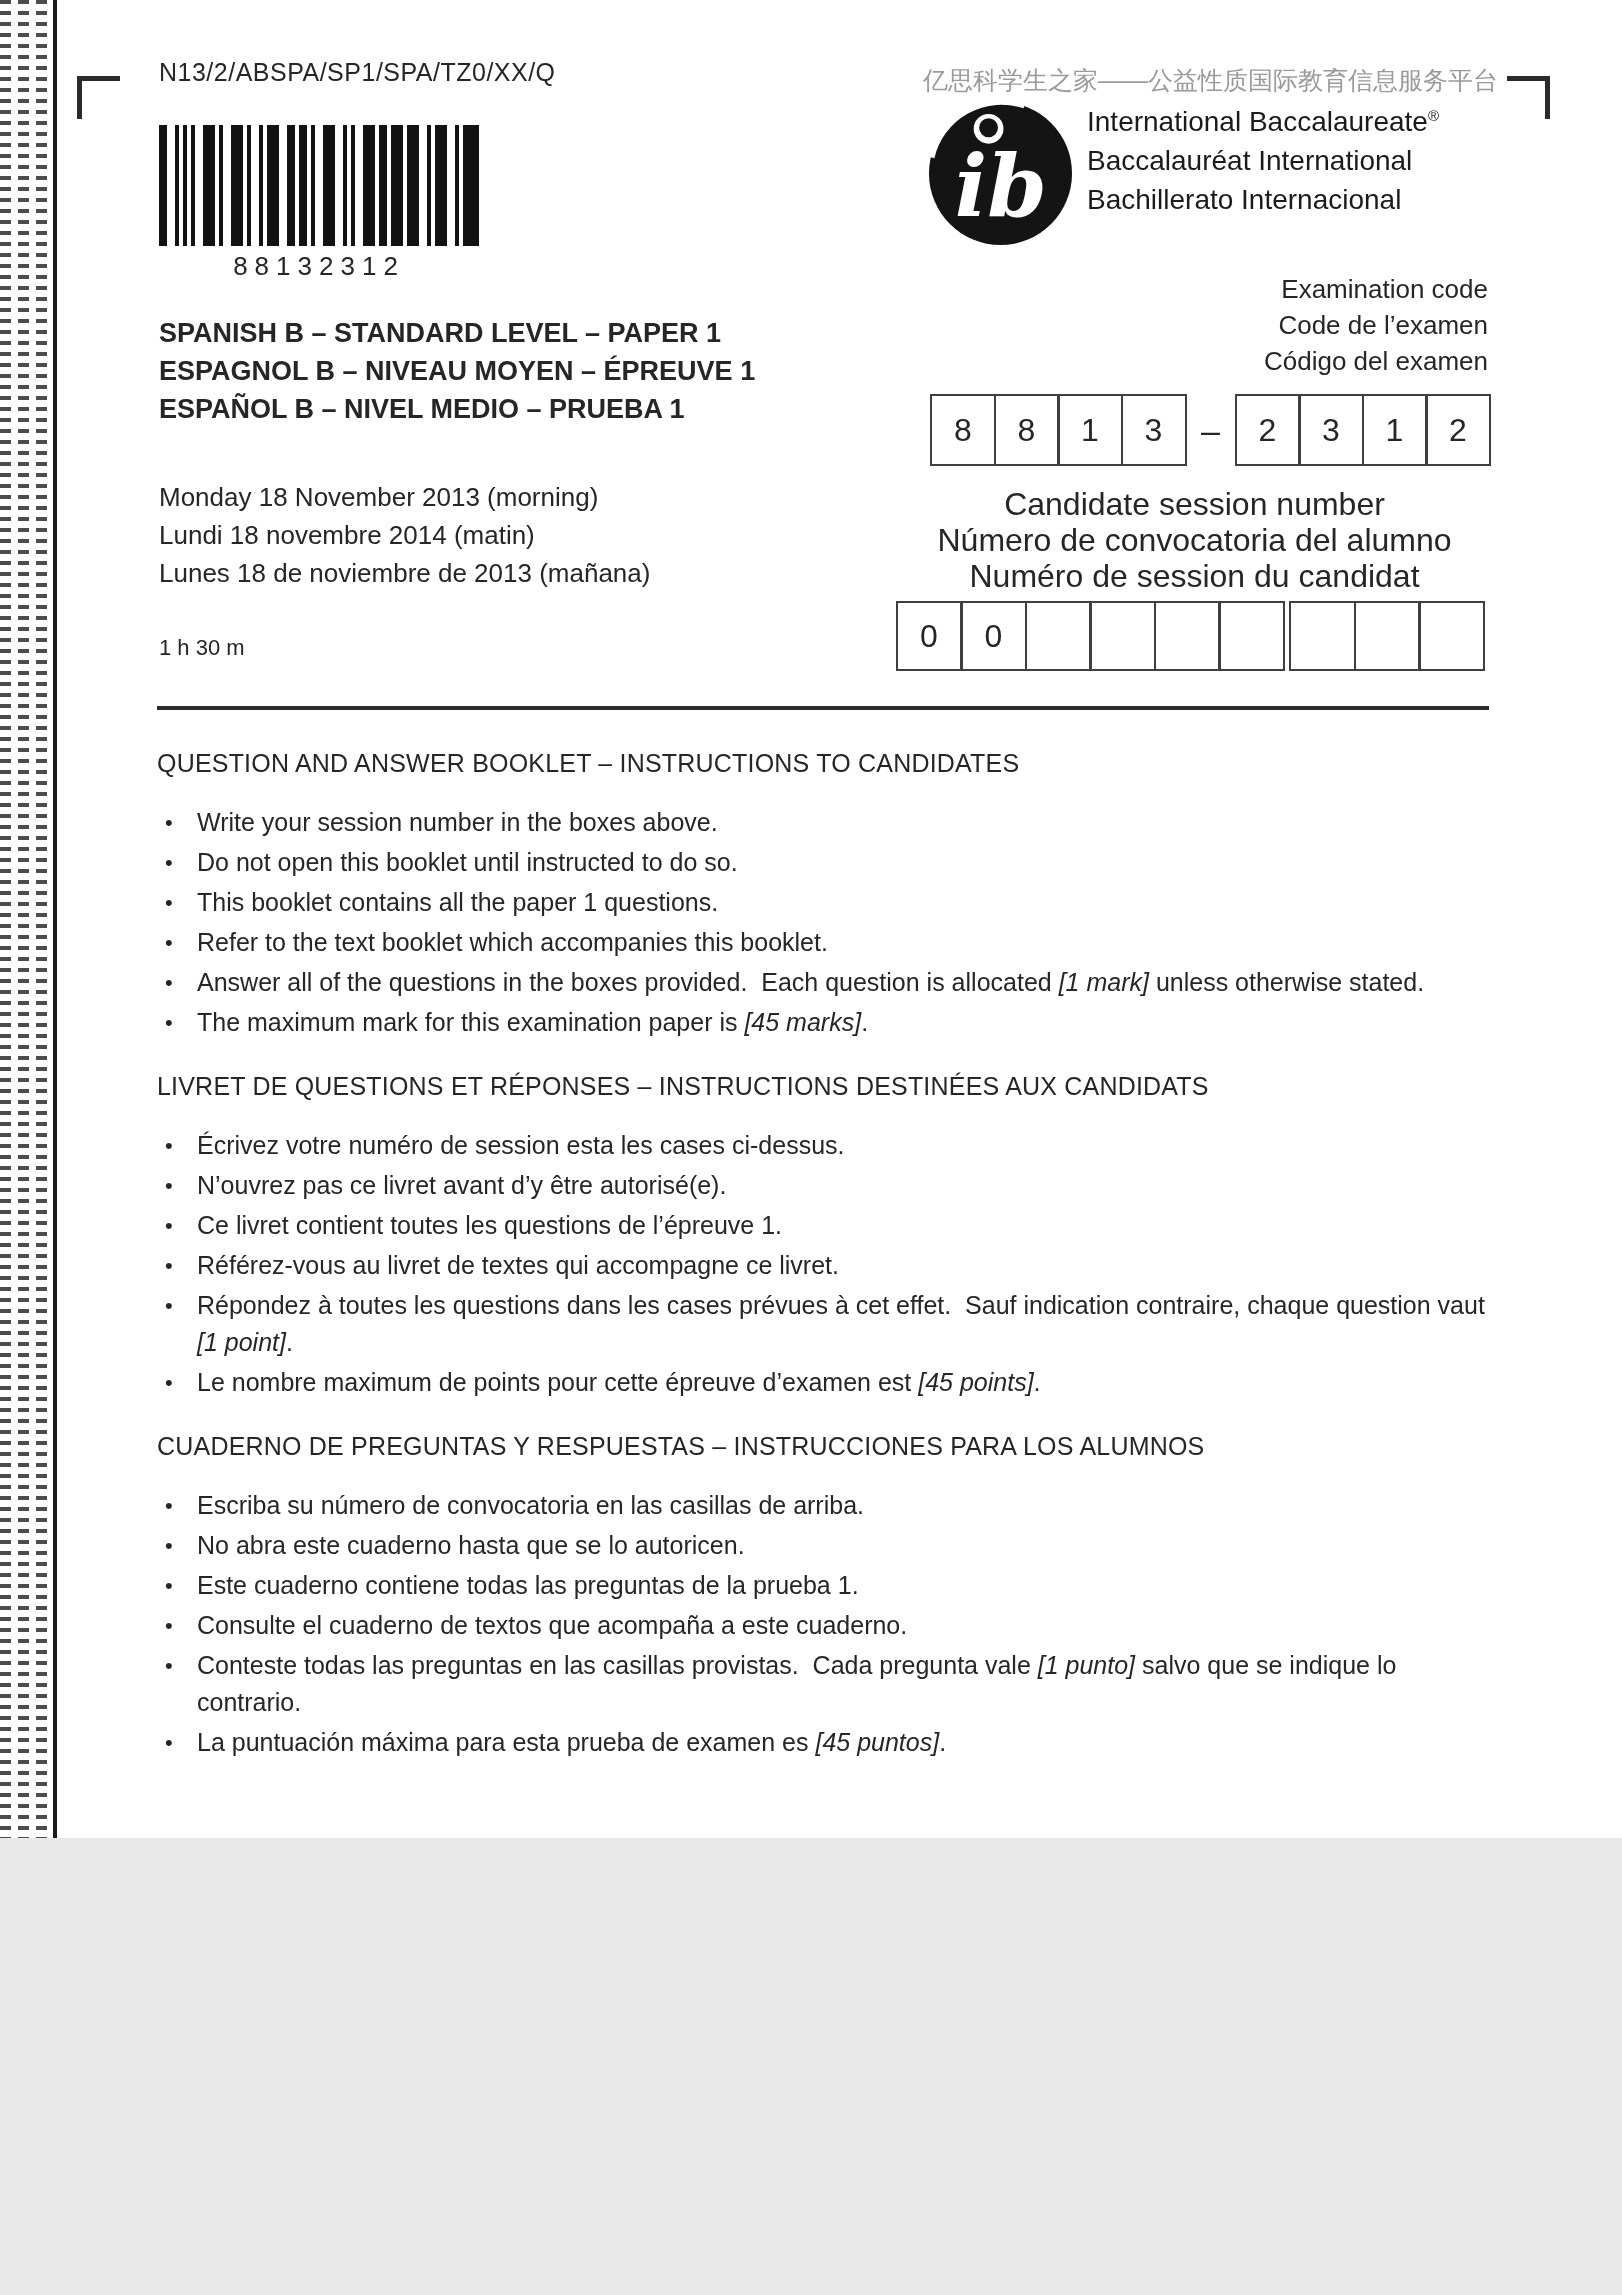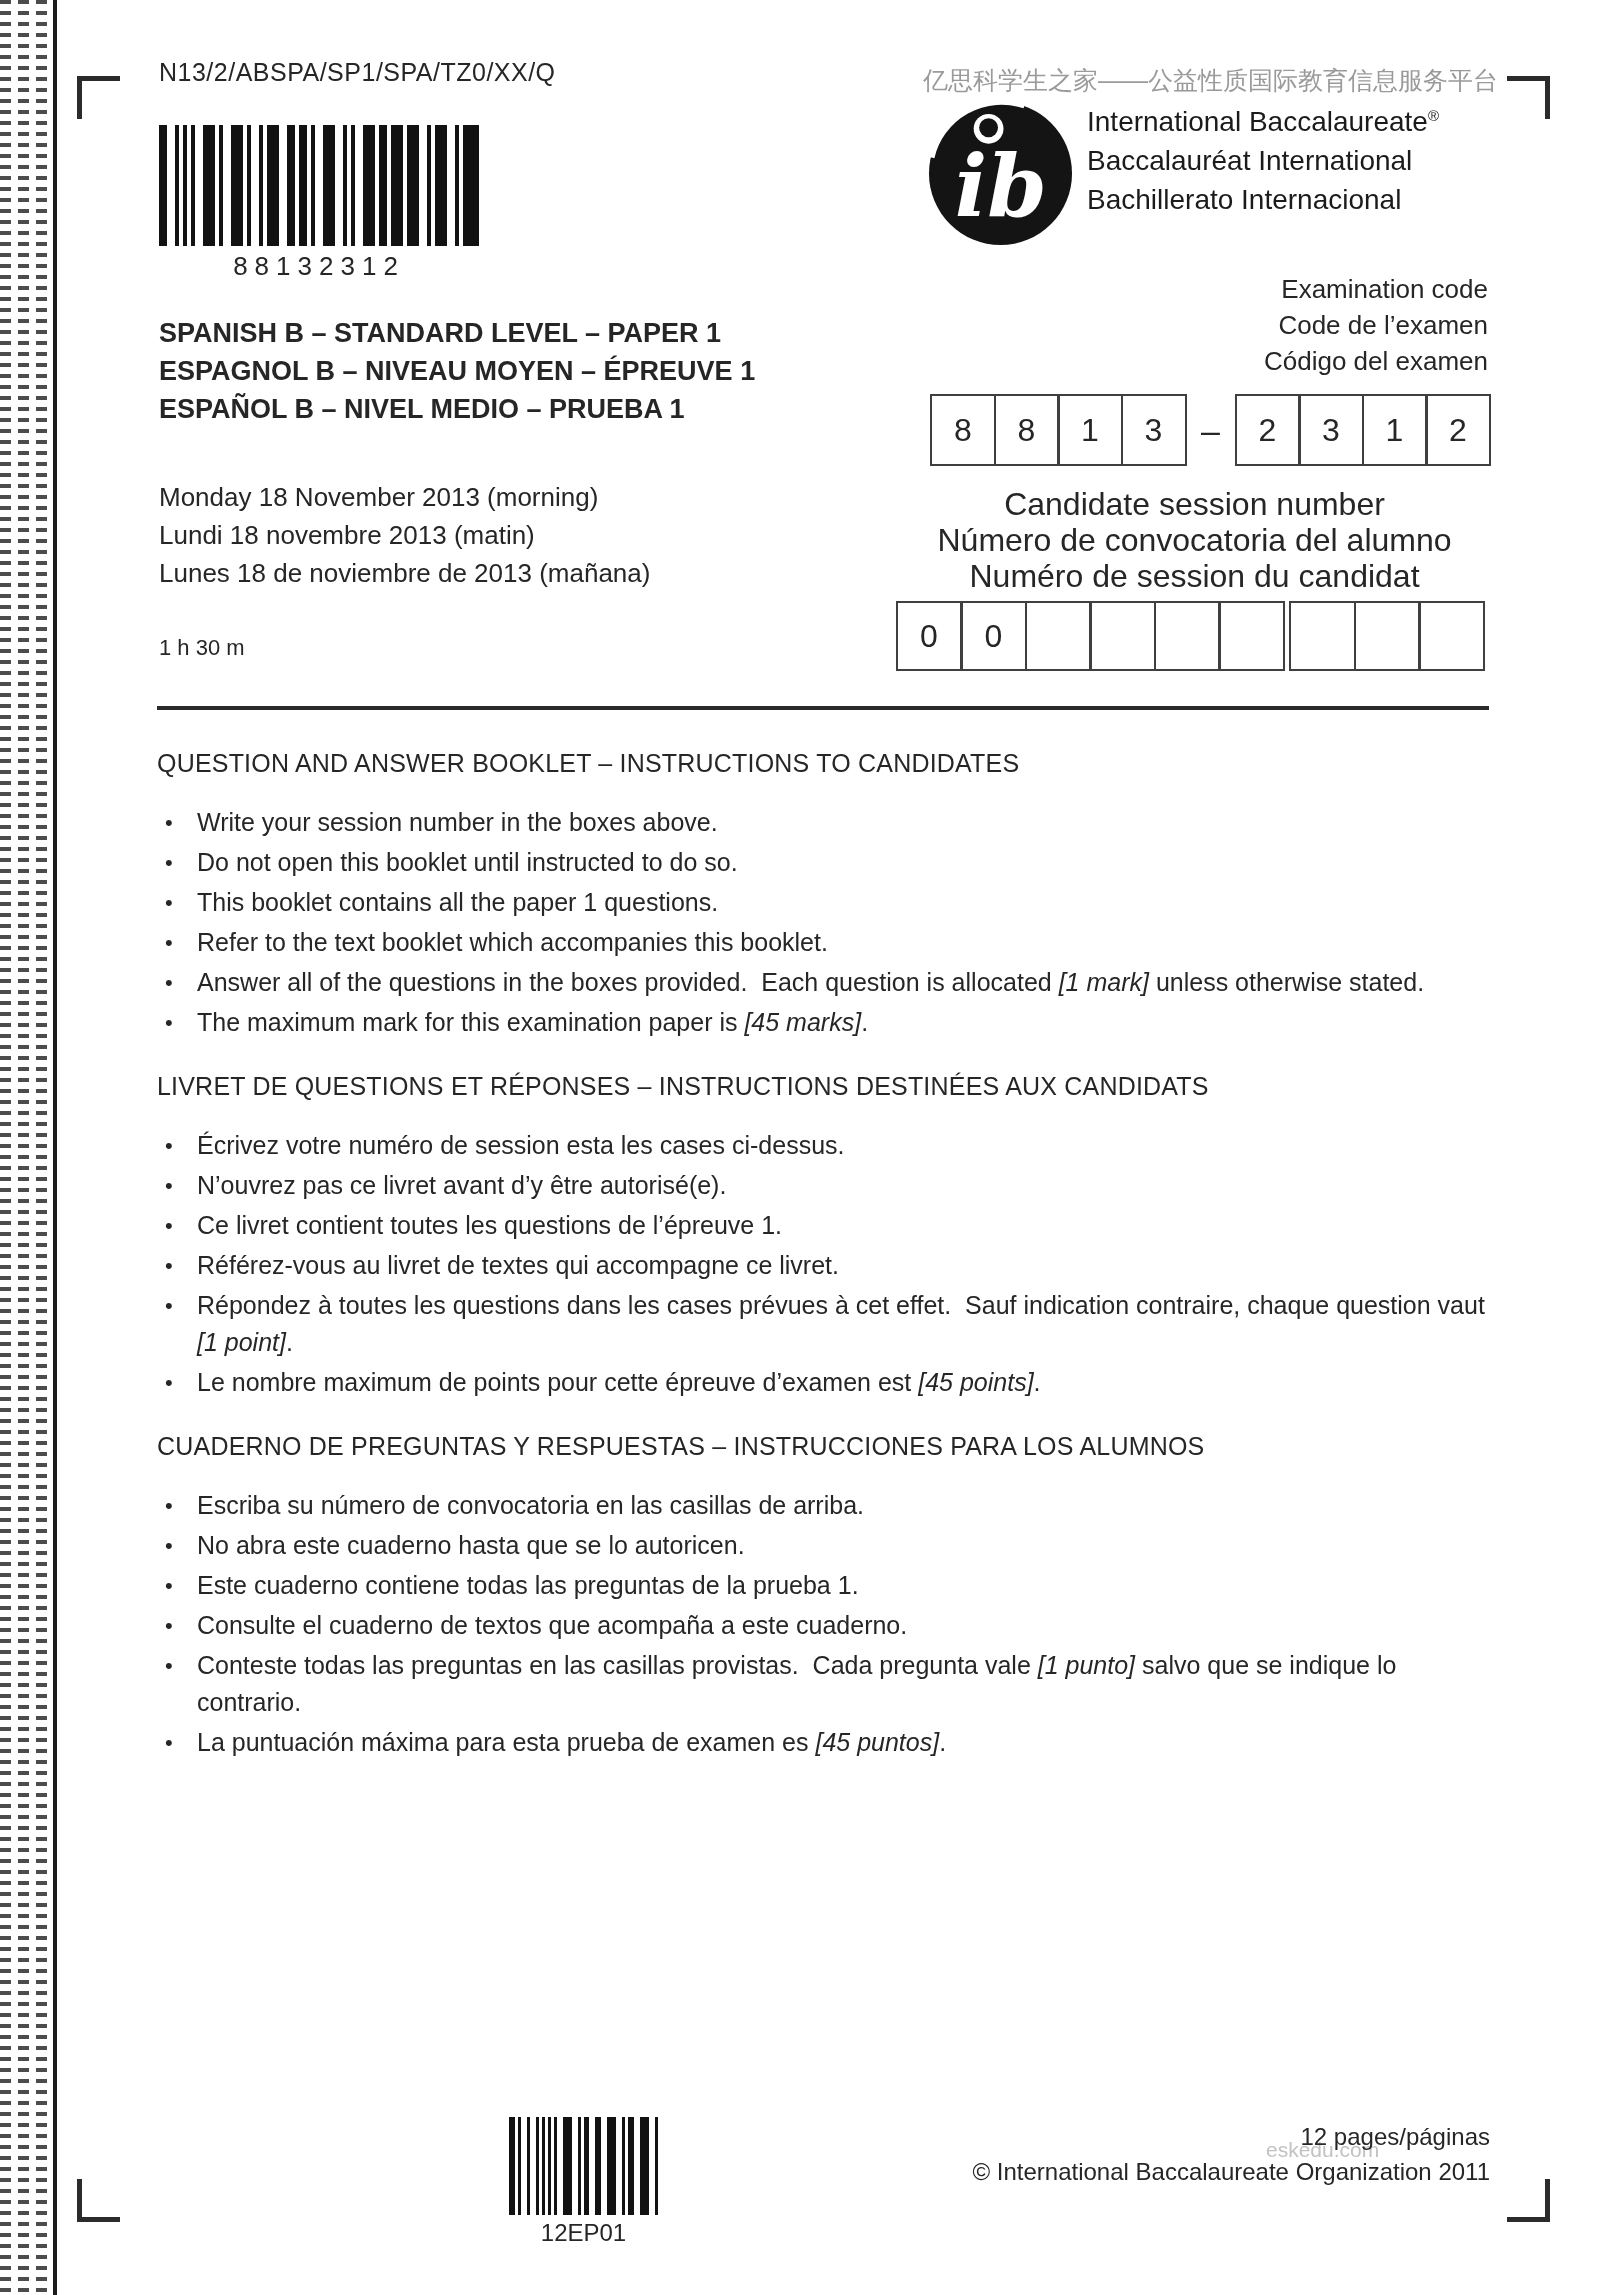--- a/index.html
+++ b/index.html
@@ -1,16 +1,16 @@
 <!DOCTYPE html>
 <html><head>
 <meta charset="utf-8">
 <style>
   html,body{margin:0;padding:0;background:#e9e9e9;}
-  #page{position:relative;width:1623px;height:2295px;background:#ffffff;overflow:hidden;
+  #page{position:relative;width:1623px;height:1838px;background:#ffffff;overflow:hidden;
         font-family:"Liberation Sans",sans-serif;color:#262626;}
   
   .edge-strip{position:absolute;left:0;top:0;width:53px;height:100%;
     background-image:
       repeating-linear-gradient(to bottom, rgba(255,255,255,0) 0 4px, #ffffff 4px 11px),
       repeating-linear-gradient(to right, #4c4c4c 0 11px, #ffffff 11px 18px);
     border-right:4px solid #1c1c1c;}
   
   .crop{position:absolute;width:38px;height:38px;border:0 solid #2b2b2b;}
   .crop.tl{left:77px;top:76px;border-top-width:5px;border-left-width:5px;}
@@ -147,21 +147,21 @@
       <div>Bachillerato Internacional</div>
     </div>
 
   <div class="title-block" id="title-lines">
       <div>SPANISH B – STANDARD LEVEL – PAPER 1</div>
       <div>ESPAGNOL B – NIVEAU MOYEN – ÉPREUVE 1</div>
       <div>ESPAÑOL B – NIVEL MEDIO – PRUEBA 1</div>
     </div>
   <div class="date-block" id="date-lines">
       <div>Monday 18 November 2013 (morning)</div>
-      <div>Lundi 18 novembre 2013 (matin)</div>
+      <div>Lundi 18 novembre 2014 (matin)</div>
       <div>Lunes 18 de noviembre de 2013 (mañana)</div>
     </div>
   <div class="duration">1 h 30 m</div>
 
   <div class="exam-labels" id="exam-labels">
       <div>Examination code</div>
       <div>Code de l’examen</div>
       <div>Código del examen</div>
     </div>
   <div class="exam-row">

